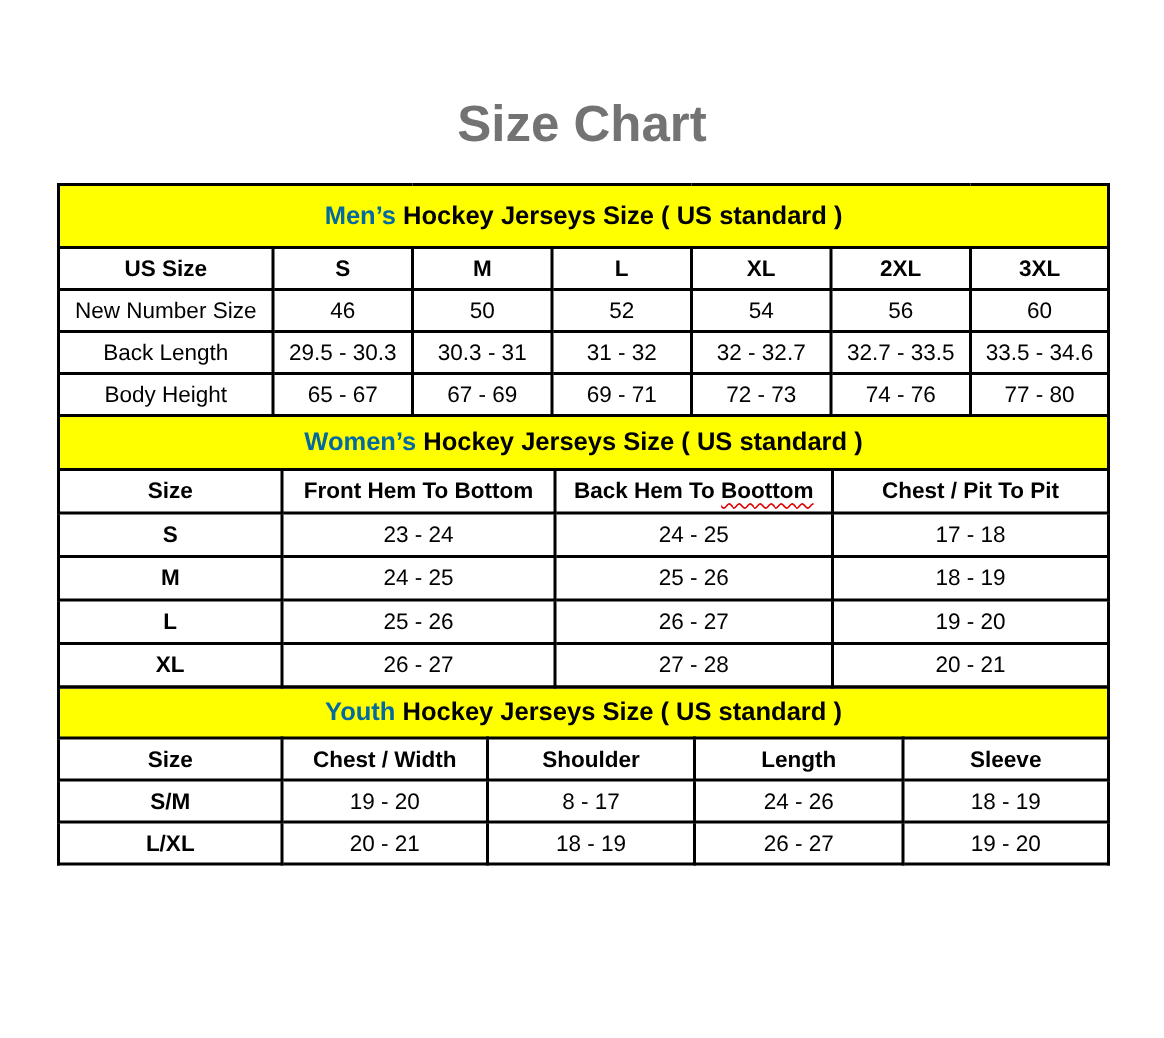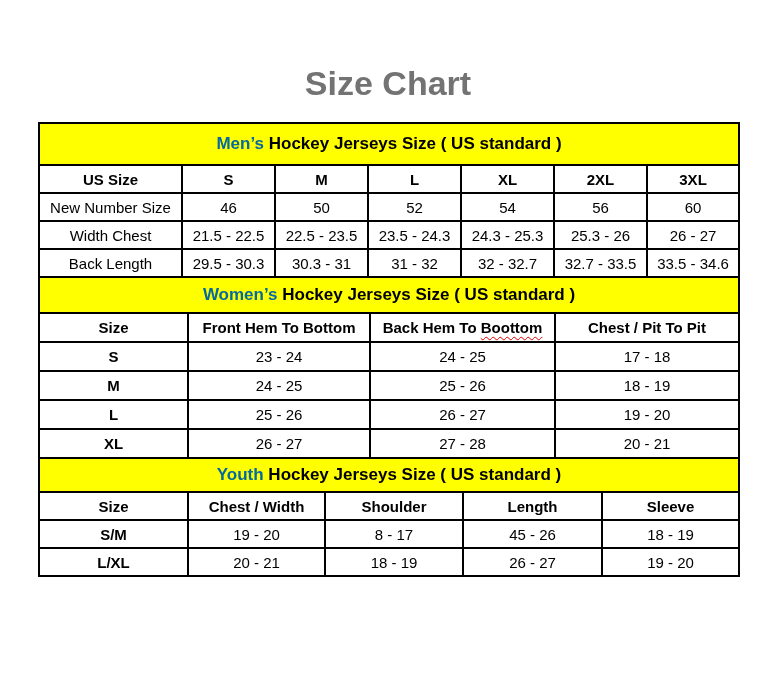--- a/index.html
+++ b/index.html
@@ -74,36 +74,36 @@
     <tr class="cells">
       <td>New Number Size</td>
       <td>46</td>
       <td>50</td>
       <td>52</td>
       <td>54</td>
       <td>56</td>
       <td>60</td>
     </tr>
     <tr class="cells">
-      <td>Width Chest</td>
-      <td>21.5 - 22.5</td>
-      <td>22.5 - 23.5</td>
-      <td>23.5 - 24.3</td>
-      <td>24.3 - 25.3</td>
-      <td>25.3 - 26</td>
-      <td>26 - 27</td>
-    </tr>
-    <tr class="cells">
       <td>Back Length</td>
       <td>29.5 - 30.3</td>
       <td>30.3 - 31</td>
       <td>31 - 32</td>
       <td>32 - 32.7</td>
       <td>32.7 - 33.5</td>
       <td>33.5 - 34.6</td>
+    </tr>
+    <tr class="cells">
+      <td>Body Height</td>
+      <td>65 - 67</td>
+      <td>67 - 69</td>
+      <td>69 - 71</td>
+      <td>72 - 73</td>
+      <td>74 - 76</td>
+      <td>77 - 80</td>
     </tr>
   </tbody>
     </table>
 
   <table class="women stacked">
     <colgroup>
       <col style="width:149px">
         <col style="width:182px">
         <col style="width:185px">
         <col style="width:184px">
@@ -161,21 +161,21 @@
       <th>Size</th>
       <th>Chest / Width</th>
       <th>Shoulder</th>
       <th>Length</th>
       <th>Sleeve</th>
     </tr>
     <tr class="cells">
       <td class="szbold">S/M</td>
       <td>19 - 20</td>
       <td>8 - 17</td>
-      <td>45 - 26</td>
+      <td>24 - 26</td>
       <td>18 - 19</td>
     </tr>
     <tr class="cells">
       <td class="szbold">L/XL</td>
       <td>20 - 21</td>
       <td>18 - 19</td>
       <td>26 - 27</td>
       <td>19 - 20</td>
     </tr>
   </tbody>

